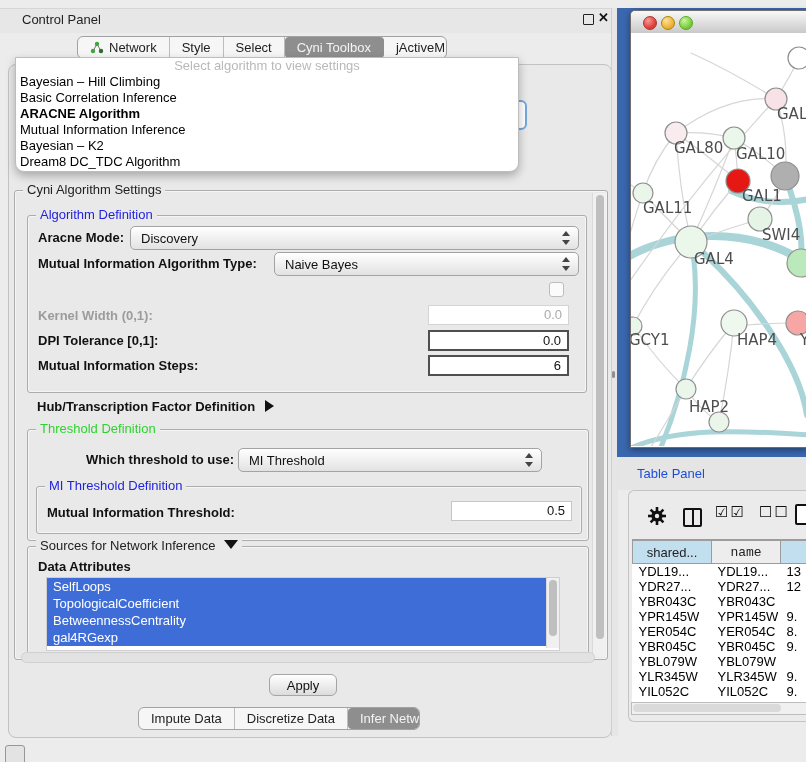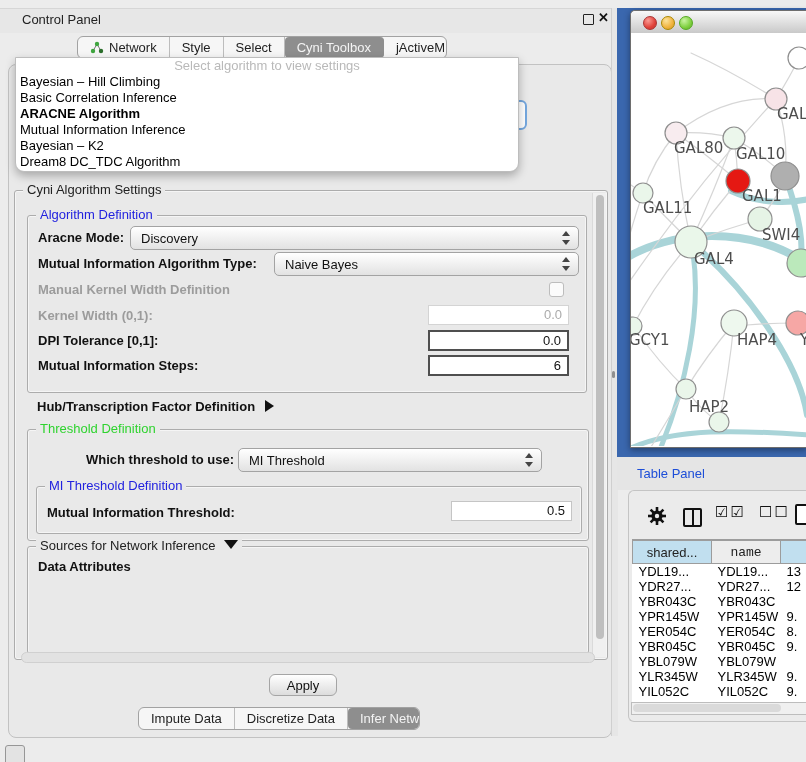--- a/index.html
+++ b/index.html
@@ -177,21 +177,20 @@
         <span>Discovery</span>
         <span class="stepper"></span>
       </div>
 
       <div class="abs lbl" style="left:10px;top:40px;">Mutual Information Algorithm Type:</div>
       <div class="abs combo" style="left:246px;top:36px;width:293px;">
         <span>Naive Bayes</span>
         <span class="stepper"></span>
       </div>
 
-      <div class="abs lbl dis" style="left:10px;top:66px;">Manual Kernel Width Definition</div>
       <div class="abs checkbox" style="left:521px;top:66px;"></div>
 
       <div class="abs lbl dis" style="left:10px;top:92px;">Kernel Width (0,1):</div>
       <div class="abs field dis" style="left:400px;top:89px;width:133px;">0.0</div>
 
       <div class="abs lbl" style="left:10px;top:117px;">DPI Tolerance [0,1]:</div>
       <div class="abs field strong" style="left:400px;top:114px;width:131px;">0.0</div>
 
       <div class="abs lbl" style="left:10px;top:142px;">Mutual Information Steps:</div>
       <div class="abs field strong" style="left:400px;top:139px;width:131px;">6</div>
@@ -215,20 +214,31 @@
         <div class="abs lbl" style="left:10px;top:18px;">Mutual Information Threshold:</div>
         <div class="abs field" style="left:414px;top:14px;width:113px;">0.5</div>
       </div>
     </div>
 
     <div class="abs group" style="left:12px;top:355px;width:560px;height:106px;">
       <span class="gtitle t-dark"><span>Sources for Network Inference</span><span class="arrow-down"></span></span>
 
       <div class="abs lbl" style="left:10px;top:12px;">Data Attributes</div>
 
+      <div class="abs attr-list" style="left:18px;top:30px;width:512px;height:72px;">
+        <div id="attr-items">
+            <div class="attr-item" style="background: rgb(62, 109, 216); width: 494px;">SelfLoops</div>
+            <div class="attr-item" style="background: rgb(62, 109, 216); width: 494px;">TopologicalCoefficient</div>
+            <div class="attr-item" style="background: rgb(62, 109, 216); width: 494px;">BetweennessCentrality</div>
+            <div class="attr-item" style="background: rgb(62, 109, 216); width: 494px;">gal4RGexp</div>
+          </div>
+        <div class="abs vscroll" style="right:0;top:0;width:12px;height:70px;">
+          <div class="vthumb" style="height:56px;"></div>
+        </div>
+      </div>
     </div>
 
     <div class="abs hbar" style="left:6px;top:461px;width:572px;height:9px;"></div>
   </div>
 
   <button class="abs apply-btn">Apply</button>
 
   <div class="abs tabstrip bottabs">
     <div class="tab">
       <span>Impute Data</span>

